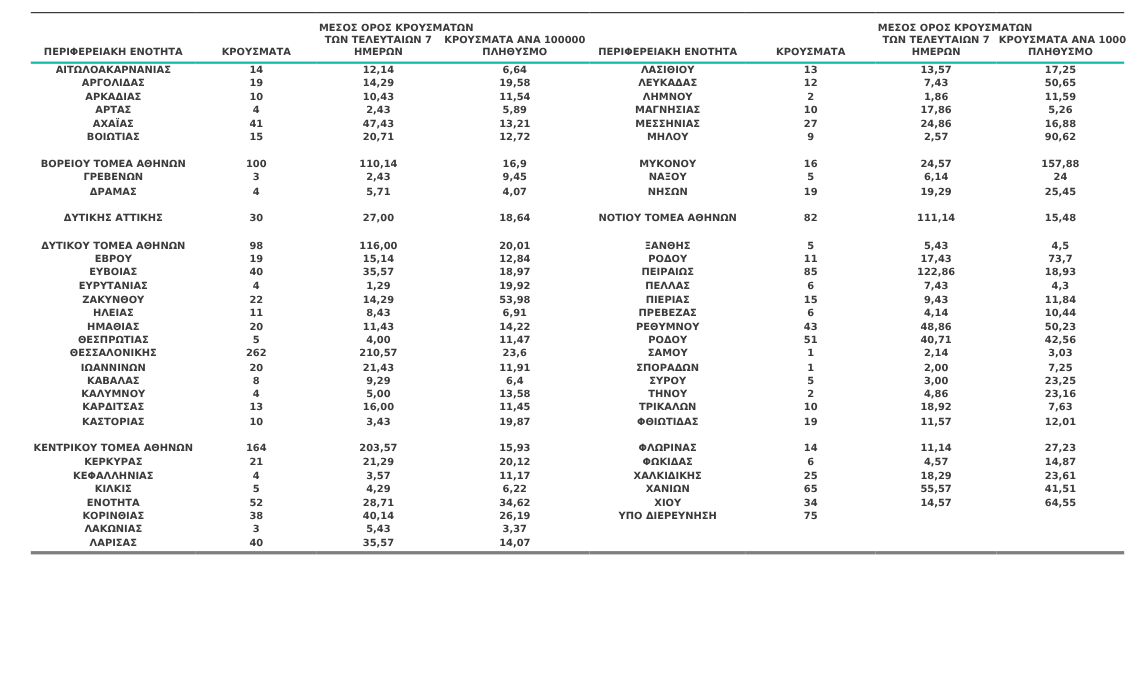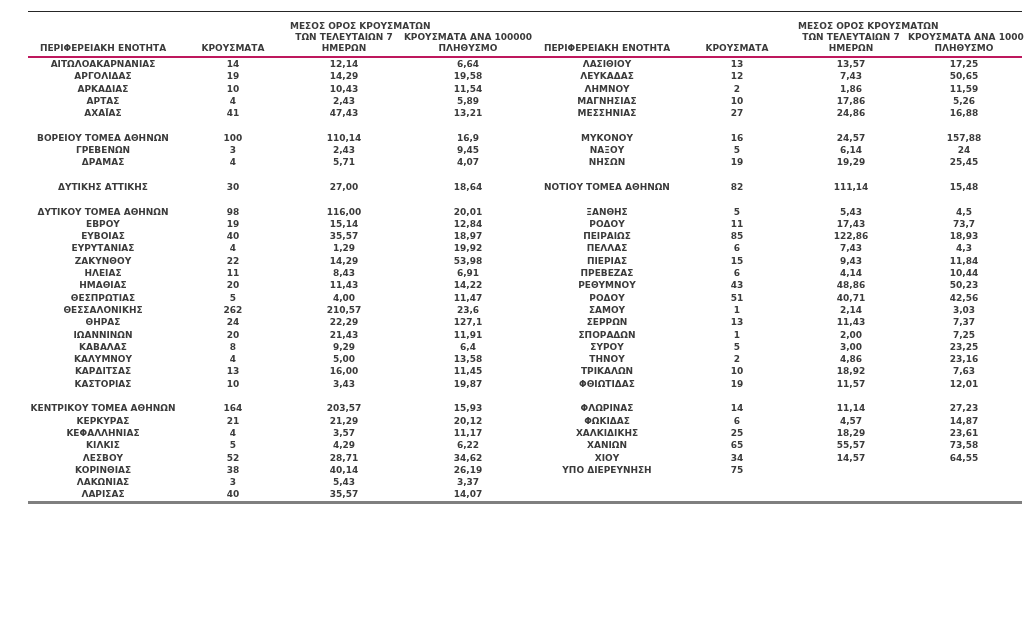--- a/index.html
+++ b/index.html
@@ -37,21 +37,21 @@
   table.cases-table col.c-avg-r    { width: 110px; }
   table.cases-table col.c-per-r    { width: 116px; }
 
   thead th {
     vertical-align: bottom;
     font-size: 9px;
     font-weight: bold;
     color: #3b3b3b;
     padding: 2px 2px 2px 2px;
     height: 40px;
-    border-bottom: 2px solid #be185d;
+    border-bottom: 2px solid #14b8a6;
     line-height: 11px;
     white-space: nowrap;
     overflow: visible;
   }
   thead th .hline { display: block; }
 
   tbody td {
     height: 12.3px;
     line-height: 12.3px;
     padding: 0 1px;
@@ -156,20 +156,30 @@
         <tr>
     <td>ΑΧΑΪΑΣ</td>
     <td>41</td>
     <td>47,43</td>
     <td>13,21</td>
     <td>ΜΕΣΣΗΝΙΑΣ</td>
     <td>27</td>
     <td>24,86</td>
     <td>16,88</td>
   </tr>
+        <tr>
+    <td>ΒΟΙΩΤΙΑΣ</td>
+    <td>15</td>
+    <td>20,71</td>
+    <td>12,72</td>
+    <td>ΜΗΛΟΥ</td>
+    <td>9</td>
+    <td>2,57</td>
+    <td>90,62</td>
+  </tr>
         <tr class="spacer">
     <td></td>
     <td></td>
     <td></td>
     <td></td>
     <td></td>
     <td></td>
     <td></td>
     <td></td>
   </tr>
@@ -317,30 +327,20 @@
     <td>ΘΕΣΣΑΛΟΝΙΚΗΣ</td>
     <td>262</td>
     <td>210,57</td>
     <td>23,6</td>
     <td>ΣΑΜΟΥ</td>
     <td>1</td>
     <td>2,14</td>
     <td>3,03</td>
   </tr>
         <tr>
-    <td>ΘΗΡΑΣ</td>
-    <td>24</td>
-    <td>22,29</td>
-    <td>127,1</td>
-    <td>ΣΕΡΡΩΝ</td>
-    <td>13</td>
-    <td>11,43</td>
-    <td>7,37</td>
-  </tr>
-        <tr>
     <td>ΙΩΑΝΝΙΝΩΝ</td>
     <td>20</td>
     <td>21,43</td>
     <td>11,91</td>
     <td>ΣΠΟΡΑΔΩΝ</td>
     <td>1</td>
     <td>2,00</td>
     <td>7,25</td>
   </tr>
         <tr>
@@ -424,24 +424,24 @@
     <td>23,61</td>
   </tr>
         <tr>
     <td>ΚΙΛΚΙΣ</td>
     <td>5</td>
     <td>4,29</td>
     <td>6,22</td>
     <td>ΧΑΝΙΩΝ</td>
     <td>65</td>
     <td>55,57</td>
-    <td>73,58</td>
-  </tr>
-        <tr>
-    <td>ΛΕΣΒΟΥ</td>
+    <td>41,51</td>
+  </tr>
+        <tr>
+    <td>ΕΝΟΤΗΤΑ</td>
     <td>52</td>
     <td>28,71</td>
     <td>34,62</td>
     <td>ΧΙΟΥ</td>
     <td>34</td>
     <td>14,57</td>
     <td>64,55</td>
   </tr>
         <tr>
     <td>ΚΟΡΙΝΘΙΑΣ</td>

